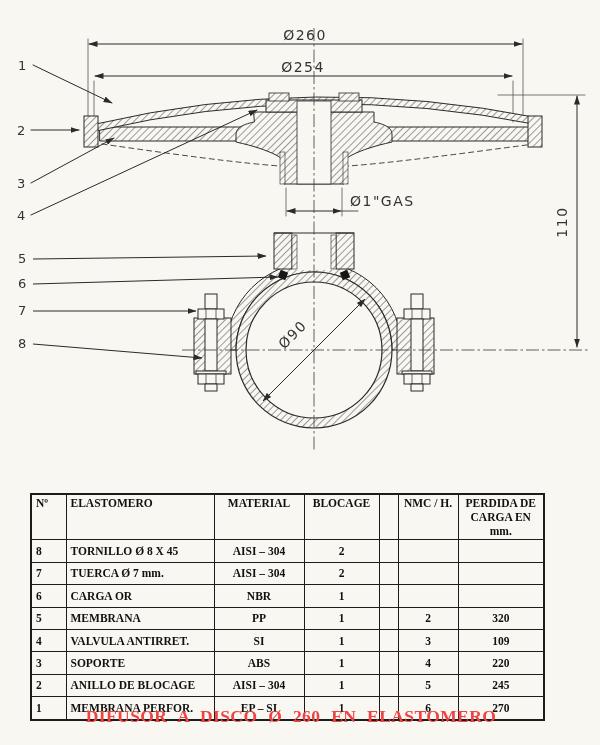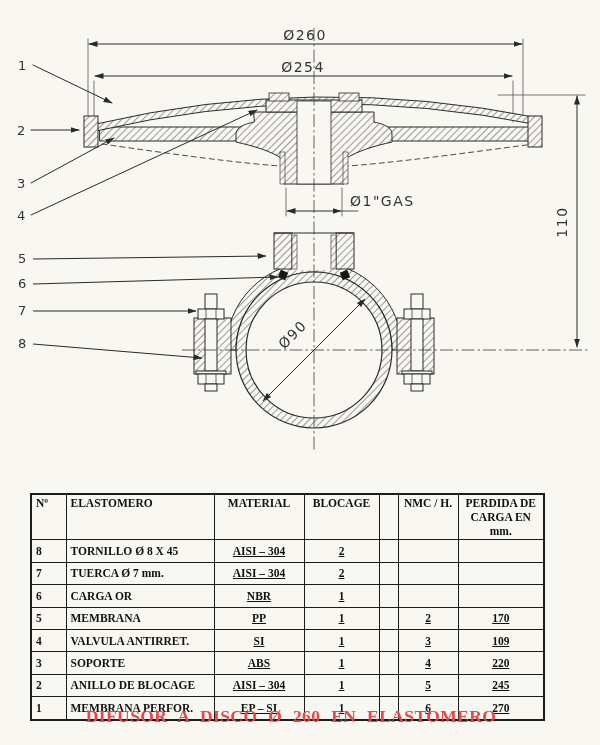--- a/index.html
+++ b/index.html
@@ -22,21 +22,21 @@
   .parts-table th,.parts-table td{
     border:1.5px solid #1c1c1c;
     font-family:"Liberation Serif", serif;
     font-weight:bold;font-size:11.5px;color:#111;
     padding:1px 4px;overflow:hidden;white-space:nowrap;
   }
   .parts-table th{vertical-align:top;text-align:center;padding-top:2px;}
   .parts-table th.left{text-align:left;}
   .parts-table th.wrap{white-space:normal;line-height:1.2;}
   .parts-table td{height:19.4px;vertical-align:middle;}
-  .parts-table td.c{text-align:center;text-decoration:underline;}
+  .parts-table td.c{text-align:center;}
   .parts-table td.l{text-align:left;}
   .header-row{height:44px;}
   .doc-title{
     position:absolute;left:10px;top:706px;width:562px;
     text-align:center;
     font-family:"Liberation Serif", serif;
     font-weight:bold;font-size:17.5px;color:#ef4444;
     letter-spacing:0.4px;word-spacing:6px;
   }
 </style>
@@ -236,21 +236,21 @@
       <td class="c"></td>
       <td class="c"></td>
     </tr>
     <tr>
       <td class="l">5</td>
       <td class="l">MEMBRANA</td>
       <td class="c">PP</td>
       <td class="c">1</td>
       <td class="c"></td>
       <td class="c">2</td>
-      <td class="c">170</td>
+      <td class="c">320</td>
     </tr>
     <tr>
       <td class="l">4</td>
       <td class="l">VALVULA ANTIRRET.</td>
       <td class="c">SI</td>
       <td class="c">1</td>
       <td class="c"></td>
       <td class="c">3</td>
       <td class="c">109</td>
     </tr>

